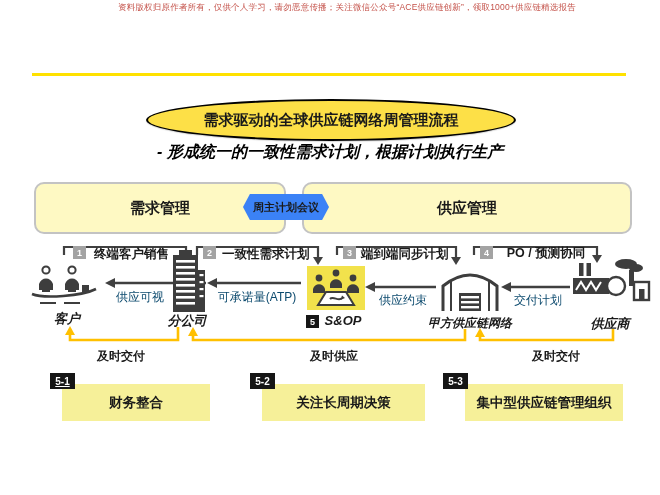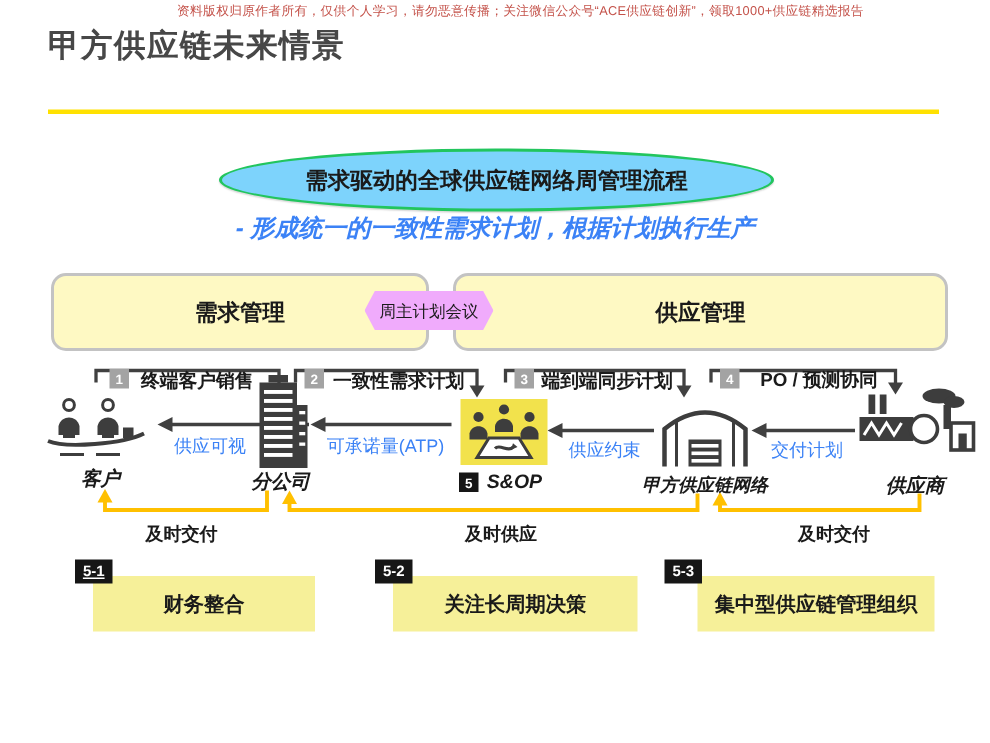--- a/index.html
+++ b/index.html
@@ -8,44 +8,44 @@
     font-family:"Liberation Sans","DejaVu Sans",sans-serif;color:#1a1a1a;
   }
   .abs{position:absolute;}
   .watermark{
     left:118px;top:2px;width:560px;font-size:8.5px;color:#c4524a;
     white-space:nowrap;letter-spacing:0.2px;
   }
   .page-title{left:32px;top:16px;font-size:21px;font-weight:bold;color:#474747;letter-spacing:1px;}
   .divider{left:32px;top:73px;width:594px;height:3px;background:#ffe100;}
   .oval{
-    left:146px;top:99px;width:366px;height:38px;border:2px solid #22c55e;border-radius:50%;
-    background:#7dd3fc;display:flex;align-items:center;justify-content:center;
+    left:146px;top:99px;width:366px;height:38px;border:2px solid #000000;border-radius:50%;
+    background:#fde047;display:flex;align-items:center;justify-content:center;
     font-size:15px;font-weight:bold;box-shadow:0 1px 1px rgba(0,0,0,.15);
   }
   .subtitle{
     left:0;top:142px;width:660px;text-align:center;font-size:16px;font-weight:bold;
-    font-style:italic;color:#3b82f6;
+    font-style:italic;color:#000000;
   }
   .mgmt-box{
     top:182px;height:48px;border:2px solid #c3c3c3;border-radius:10px;background:#fef9c3;
     display:flex;align-items:center;justify-content:center;font-size:15px;font-weight:bold;
   }
   .hexagon{
-    left:243px;top:194px;width:86px;height:26px;background:#f0abfc;
+    left:243px;top:194px;width:86px;height:26px;background:#3b82f6;
     clip-path:polygon(8% 0,92% 0,100% 50%,92% 100%,8% 100%,0 50%);
-    display:flex;align-items:center;justify-content:center;font-size:11px;font-weight:normal;z-index:3;
+    display:flex;align-items:center;justify-content:center;font-size:11px;font-weight:bold;z-index:3;
   }
   .step-badge{
     width:13px;height:13px;background:#a3a3a3;color:#fff;font-size:9px;font-weight:bold;
     display:flex;align-items:center;justify-content:center;z-index:2;
   }
   .step-label{font-size:12.5px;font-weight:bold;white-space:nowrap;z-index:2;}
   .step-label.wrap{white-space:normal;text-align:center;line-height:1.15;}
-  .flow-label{font-size:12px;color:#3b82f6;transform:translateX(-50%);white-space:nowrap;}
+  .flow-label{font-size:12px;color:#0c4a6e;transform:translateX(-50%);white-space:nowrap;}
   .entity-label{
     font-size:13px;font-weight:bold;font-style:italic;transform:translateX(-50%);white-space:nowrap;
   }
   .black-badge{
     background:#161616;color:#fff;font-weight:bold;display:flex;align-items:center;justify-content:center;
   }
   .timely-label{font-size:12px;font-weight:bold;transform:translateX(-50%);white-space:nowrap;}
   .init-box{
     top:384px;height:37px;background:#f6f099;display:flex;align-items:center;justify-content:center;
     font-size:13.5px;font-weight:bold;z-index:1;
@@ -56,21 +56,20 @@
   .connectors{left:0;top:0;z-index:0;pointer-events:none;}
   .icon{z-index:2;}
 </style>
 </head>
 <body>
 
 <div class="slide">
 
   <div class="abs watermark">资料版权归原作者所有，仅供个人学习，请勿恶意传播；关注微信公众号“ACE供应链创新”，领取1000+供应链精选报告</div>
 
-  <div class="abs page-title">甲方供应链未来情景</div>
   <div class="abs divider"></div>
 
   <div class="abs oval">需求驱动的全球供应链网络周管理流程</div>
   <div class="abs subtitle">- 形成统一的一致性需求计划，根据计划执行生产</div>
 
   <div class="abs mgmt-box" style="left:34px;width:248px;">需求管理</div>
   <div class="abs mgmt-box" style="left:302px;width:326px;">供应管理</div>
   <div class="abs hexagon">周主计划会议</div>
 
   <svg class="abs connectors" width="660" height="495" viewBox="0 0 660 495">

